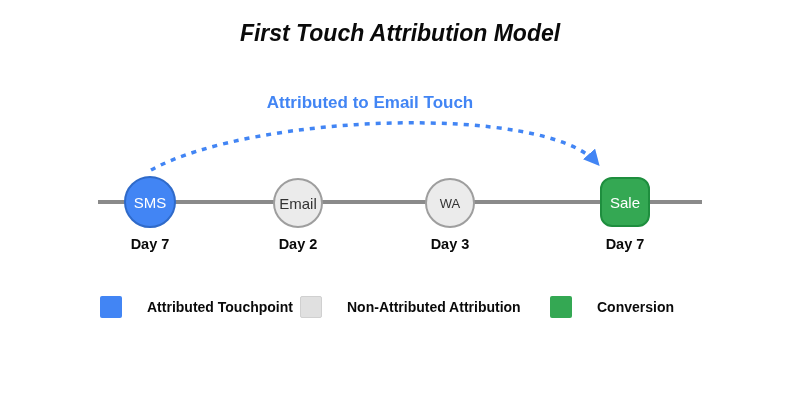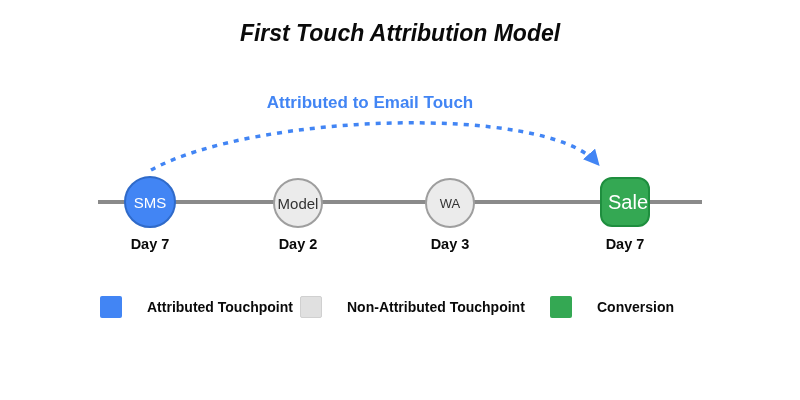--- a/index.html
+++ b/index.html
@@ -45,21 +45,21 @@
   }
   .node-wa {
     left: 425px; top: 178px; width: 50px; height: 50px;
     background: #ebebeb; border: 2.5px solid #9e9e9e;
     color: #333333; font-size: 13px;
   }
   .node-sale {
     left: 600px; top: 177px; width: 50px; height: 50px;
     background: #34a853; border: 2.5px solid #1e8e3e;
     border-radius: 12px;
-    color: #ffffff; font-size: 20px; justify-content: flex-end;
+    color: #ffffff; font-size: 15px;
   }
 
   .day-label {
     position: absolute; top: 236px; width: 90px;
     text-align: center;
     font-size: 14.5px; font-weight: 700; color: #0a0a0a;
     z-index: 2;
   }
   .day-1 { left: 105px; }
   .day-2 { left: 253px; }
@@ -99,40 +99,40 @@
       </marker>
     </defs>
     <line x1="98" y1="202" x2="702" y2="202" stroke="#8a8a8a" stroke-width="4"></line>
     <path d="M 151 170 C 255 113, 545 104, 597 163" fill="none" stroke="#4285f4" stroke-width="3.5" stroke-dasharray="5 6" marker-end="url(#arrowhead)"></path>
   </svg>
 
   <div class="node circle node-sms">
     <span>SMS</span>
   </div>
   <div class="node circle node-email">
-    <span>Model</span>
+    <span>Email</span>
   </div>
   <div class="node circle node-wa">
     <span>WA</span>
   </div>
   <div class="node node-sale">
     <span>Sale</span>
   </div>
 
   <div class="day-label day-1">Day 7</div>
   <div class="day-label day-2">Day 2</div>
   <div class="day-label day-3">Day 3</div>
   <div class="day-label day-4">Day 7</div>
 
   <div class="legend-item legend-attributed">
     <span class="legend-swatch swatch-attributed"></span>
     <span>Attributed Touchpoint</span>
   </div>
   <div class="legend-item legend-non-attributed">
     <span class="legend-swatch swatch-non-attributed"></span>
-    <span>Non-Attributed Touchpoint</span>
+    <span>Non-Attributed Attribution</span>
   </div>
   <div class="legend-item legend-conversion">
     <span class="legend-swatch swatch-conversion"></span>
     <span>Conversion</span>
   </div>
 
 </div>
 
 </body></html>

